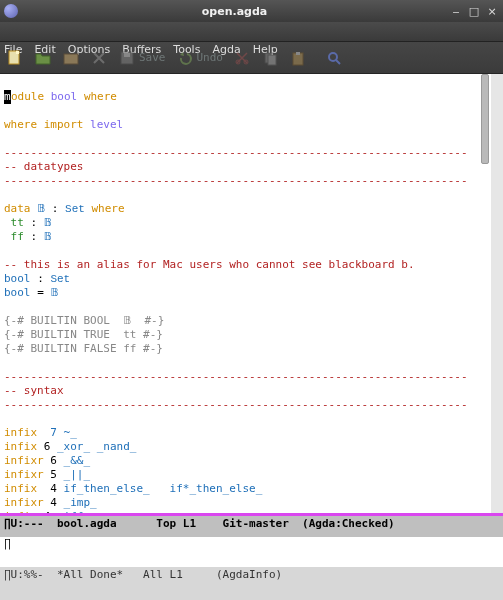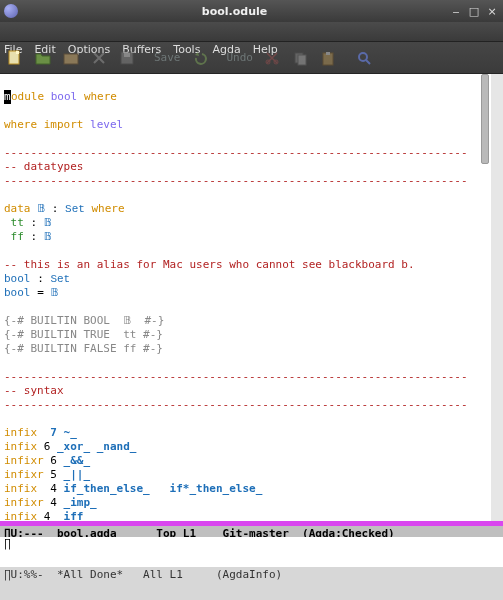--- a/index.html
+++ b/index.html
@@ -45,21 +45,21 @@
 
   .toolbar {
     height: 32px;
     background: linear-gradient(to bottom, #464646, #3b3b3b);
     display: flex;
     align-items: center;
     padding: 0 6px;
     gap: 10px;
     border-bottom: 1px solid #252525;
   }
-  .tbtn { display: flex; align-items: center; gap: 18px; cursor: pointer; color: #9aa; font-size: 11px; }
+  .tbtn { display: flex; align-items: center; gap: 3px; cursor: pointer; color: #9aa; font-size: 11px; }
   .tico { width: 18px; height: 18px; display:flex; align-items:center; justify-content:center; }
   .disabled { opacity: 0.5; }
 
   .editor-wrap {
     position: relative;
     background: #fff;
     height: calc(100% - 22px - 20px - 32px);
     display: flex;
     flex-direction: column;
   }
@@ -80,33 +80,33 @@
     color:#fff;
     width:7px;
   }
   .c-kw { color: #d18c00; } 
   .c-mod { color: #7b68ee; } 
   .c-cmt { color: #b22222; } 
   .c-type { color: #1e6fb8; font-family: Liberation Mono, monospace; } 
   .c-con { color: #2a8b2a; }
   .c-bb { color: #1e6fb8; } 
   .c-name { color: #1e6fb8; }
-  .c-fix { color: #1e6fb8; font-weight: bold; } 
+  .c-fix { color: #1e6fb8; } 
   .c-gray { color: #888; }
 
   .modeline {
     background: #bfbfbf;
     color: #000;
     font-size: 11px;
     line-height: 16px;
-    height: 16px;
-    padding: 0 4px;
-    white-space: pre;
-    font-family: "DejaVu Sans Mono", monospace;
-    border-top: 5px solid #d946ef;
+    height: 24px;
+    padding: 0 4px;
+    white-space: pre;
+    font-family: "DejaVu Sans Mono", monospace;
+    border-top: 3px solid #d946ef;
   }
   .minibuf {
     background: #fff;
     height: 30px;
     padding: 0 4px;
     font-size: 11px;
     line-height: 14px;
     white-space: pre;
   }
   .modeline2 {
@@ -130,21 +130,21 @@
     background:#b9b9b9;
     border:1px solid #999;
     border-radius:2px;
   }
 </style>
 </head>
 <body>
 
 <div class="titlebar">
   <div class="app-icon"></div>
-  <div class="title">bool.odule</div>
+  <div class="title">open.agda</div>
   <div class="winbtn">‒</div>
   <div class="winbtn">□</div>
   <div class="winbtn">×</div>
 </div>
 
 <div class="menubar">
   <span class="menu">File</span>
   <span class="menu">Edit</span>
   <span class="menu">Options</span>
   <span class="menu">Buffers</span>

